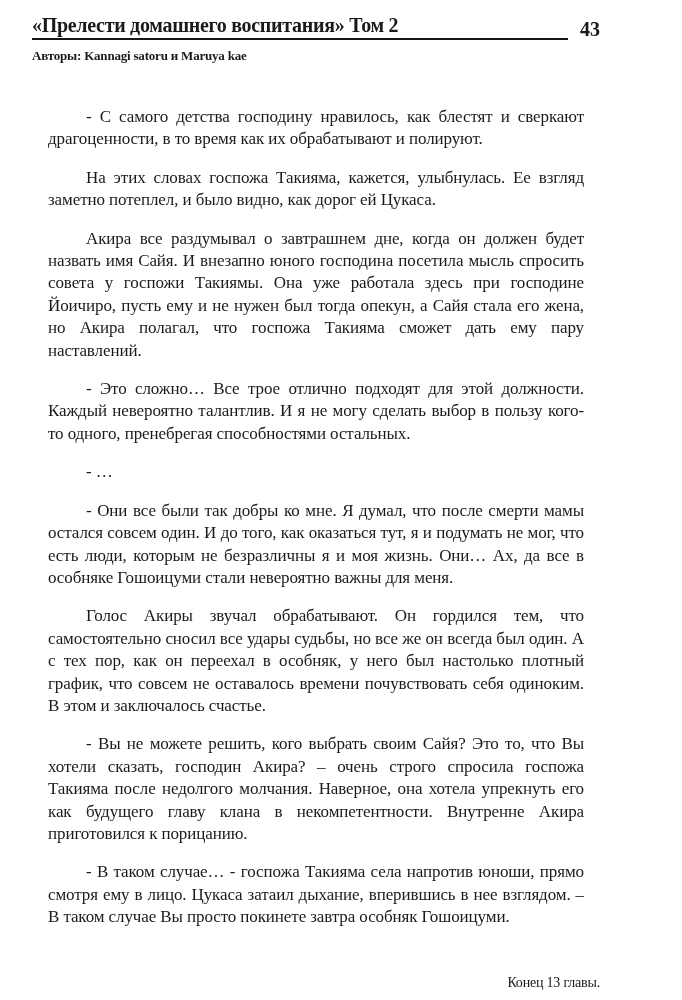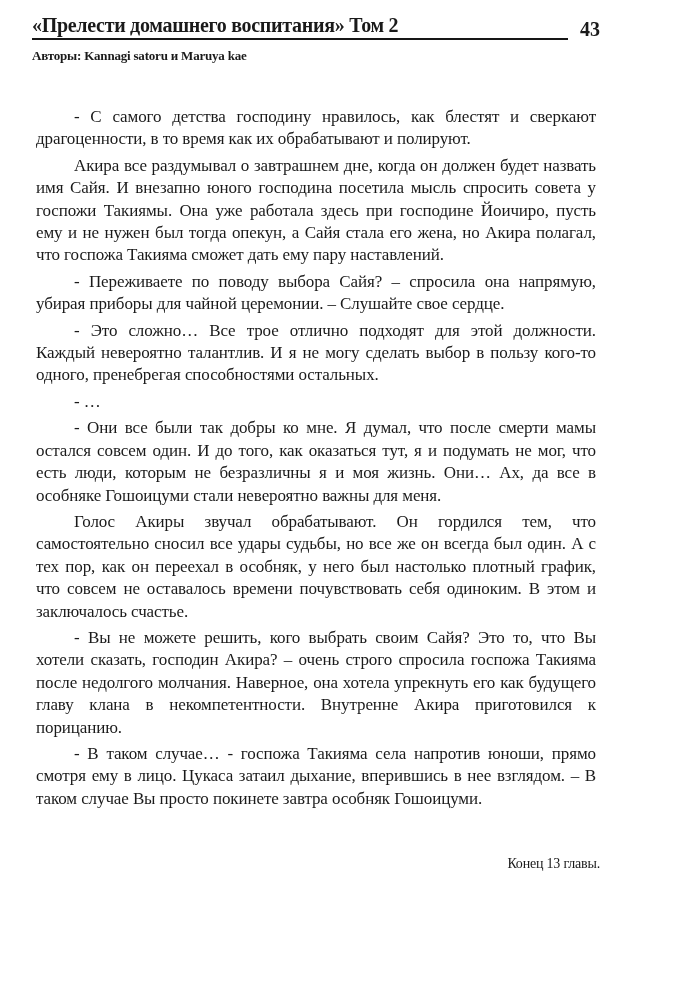--- a/index.html
+++ b/index.html
@@ -47,21 +47,21 @@
   .authors {
     font-size: 13px;
     font-weight: bold;
     letter-spacing: -0.2px;
     margin-top: 8px;
   }
   .body-text {
     margin-top: 42px;
   }
   .body-text p {
-    margin: 4px;
+    margin: 16px;
     font-size: 17px;
     line-height: 22.4px;
     text-align: justify;
     text-indent: 38px;
     letter-spacing: -0.1px;
   }
   .end-note {
     margin-top: 46px;
     text-align: right;
     font-size: 14px;
@@ -77,22 +77,22 @@
     <div class="header-rule-wrap">
       <span class="doc-title">«Прелести домашнего воспитания» Том 2</span>
     </div>
     <span class="page-num">43</span>
   </div>
 
   <div class="authors">Авторы: Kannagi satoru и Maruya kae</div>
 
   <main class="body-text">
     <p>- С самого детства господину нравилось, как блестят и сверкают драгоценности, в то время как их обрабатывают и полируют.</p>
+    <p>На этих словах госпожа Такияма, кажется, улыбнулась. Ее взгляд заметно потеплел, и было видно, как дорог ей Цукаса.</p>
     <p>Акира все раздумывал о завтрашнем дне, когда он должен будет назвать имя Сайя. И внезапно юного господина посетила мысль спросить совета у госпожи Такиямы. Она уже работала здесь при господине Йоичиро, пусть ему и не нужен был тогда опекун, а Сайя стала его жена, но Акира полагал, что госпожа Такияма сможет дать ему пару наставлений.</p>
-    <p>- Переживаете по поводу выбора Сайя? – спросила она напрямую, убирая приборы для чайной церемонии. – Слушайте свое сердце.</p>
     <p>- Это сложно… Все трое отлично подходят для этой должности. Каждый невероятно талантлив. И я не могу сделать выбор в пользу кого-то одного, пренебрегая способностями остальных.</p>
     <p>- …</p>
     <p>- Они все были так добры ко мне. Я думал, что после смерти мамы остался совсем один. И до того, как оказаться тут, я и подумать не мог, что есть люди, которым не безразличны я и моя жизнь. Они… Ах, да все в особняке Гошоицуми стали невероятно важны для меня.</p>
     <p>Голос Акиры звучал обрабатывают. Он гордился тем, что самостоятельно сносил все удары судьбы, но все же он всегда был один. А с тех пор, как он переехал в особняк, у него был настолько плотный график, что совсем не оставалось времени почувствовать себя одиноким. В этом и заключалось счастье.</p>
     <p>- Вы не можете решить, кого выбрать своим Сайя? Это то, что Вы хотели сказать, господин Акира? – очень строго спросила госпожа Такияма после недолгого молчания. Наверное, она хотела упрекнуть его как будущего главу клана в некомпетентности. Внутренне Акира приготовился к порицанию.</p>
     <p>- В таком случае… - госпожа Такияма села напротив юноши, прямо смотря ему в лицо. Цукаса затаил дыхание, вперившись в нее взглядом. – В таком случае Вы просто покинете завтра особняк Гошоицуми.</p>
   </main>
 
   <div class="end-note">Конец 13 главы.</div>
 

